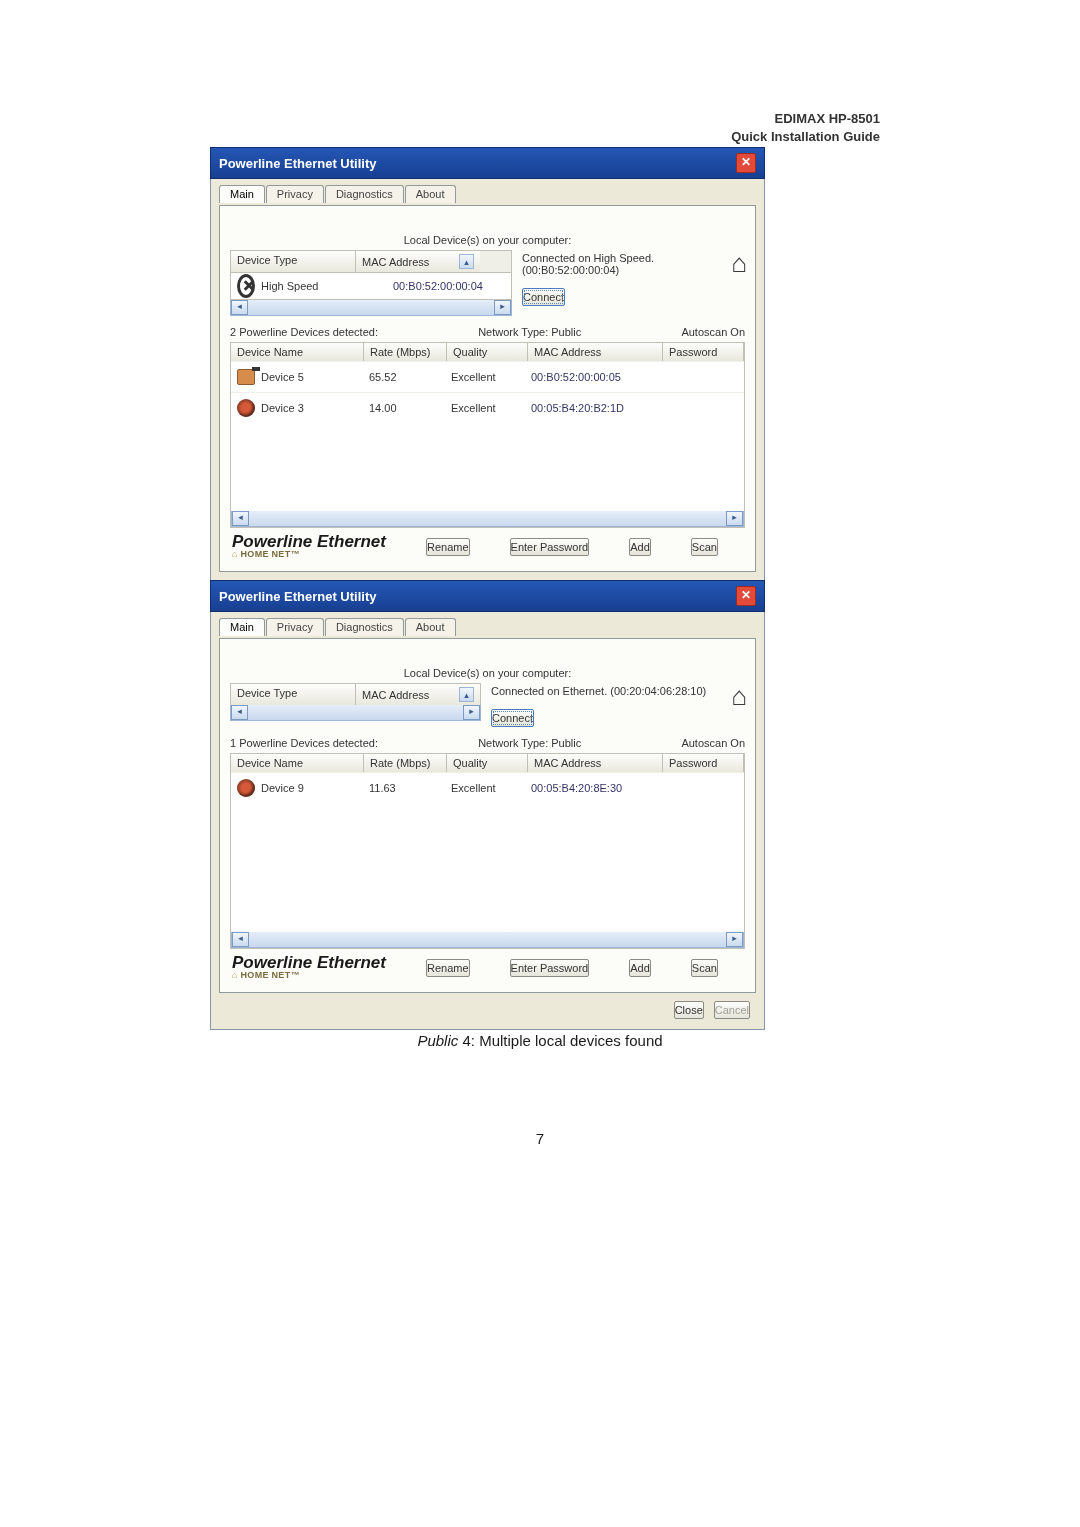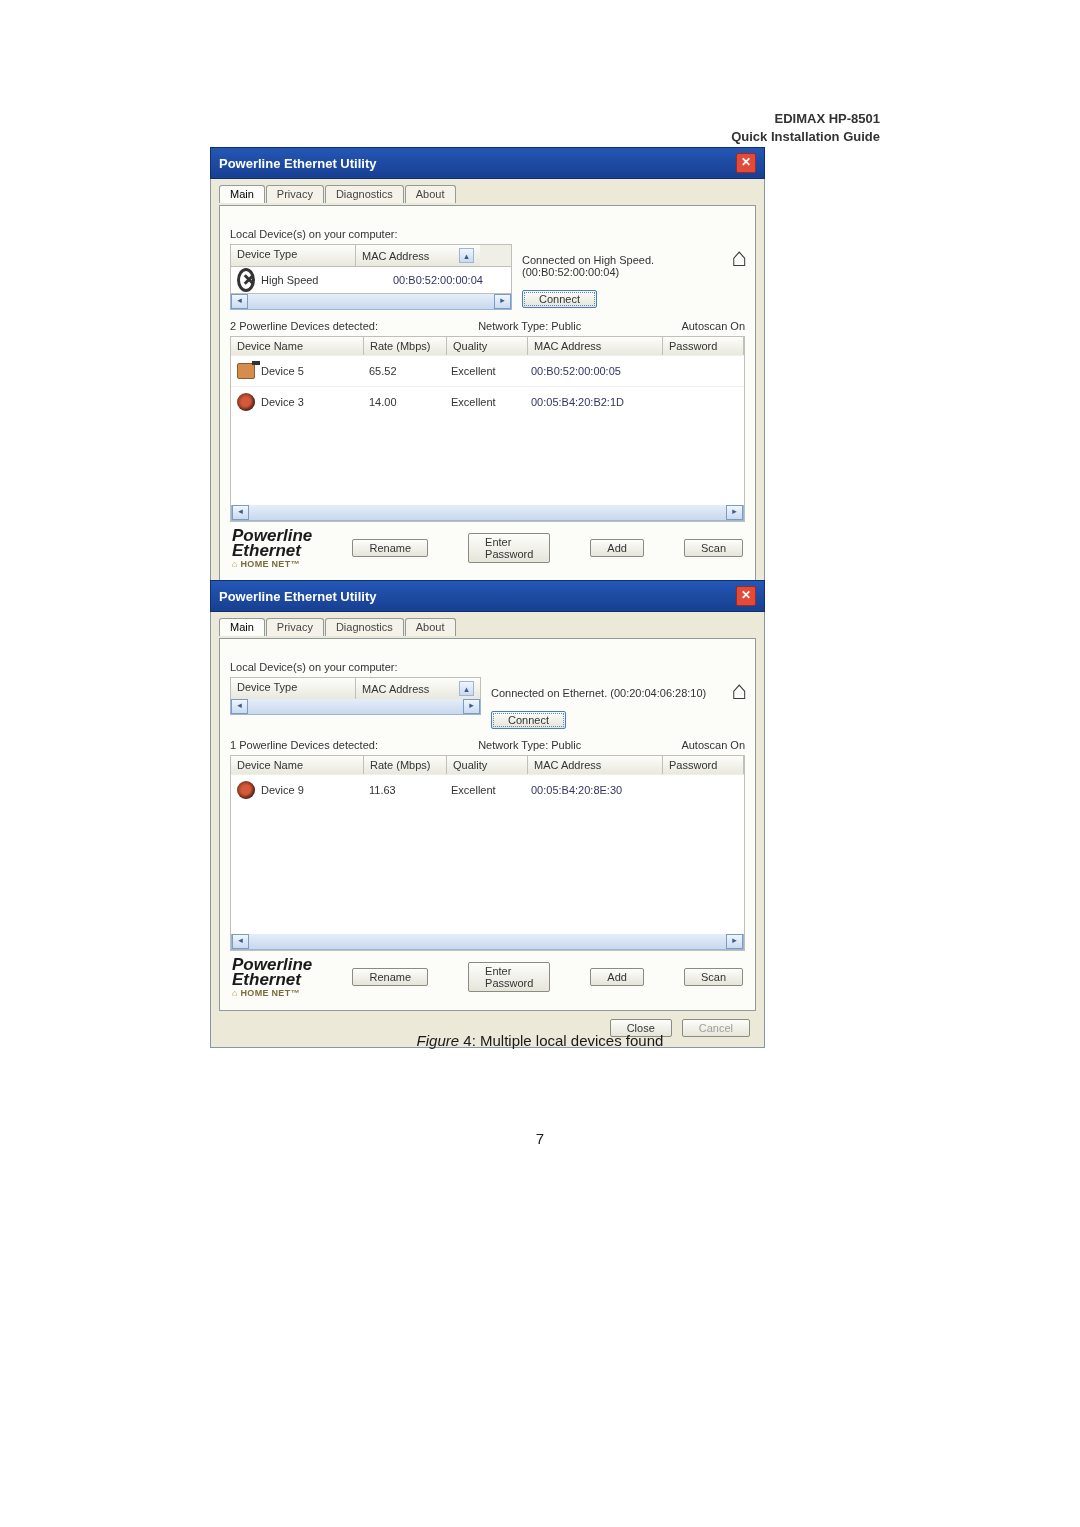--- a/index.html
+++ b/index.html
@@ -80,21 +80,22 @@
   .tabpane {
     border: 1px solid #919b9c;
     background: #fcfcf9;
     padding: 8px 10px 10px 10px;
     min-height: 300px;
     position: relative;
   }
   .section-label {
     font-size: 11px;
     color: #333;
-    margin: 14px 0 4px 0;
+    margin: 20px 0 4px 0;
+    text-align: center;
   }
   .local-table {
     display: flex;
     align-items: flex-start;
     gap: 4px;
   }
   .lt-main {
     flex: 0 0 230px;
   }
   .lt-hdr {
@@ -144,33 +145,33 @@
   }
 
   .conn-area {
     flex: 1;
     padding-left: 6px;
     position: relative;
   }
   .conn-text {
     font-size: 11px;
     color: #333;
-    margin-top: 10px;
+    margin-top: 2px;
   }
   .home-icon {
     position:absolute;
     right:-2px; top:-2px;
     font-size:26px;
     color:#3b3b3b;
   }
   .btn {
     display:inline-block;
     background: linear-gradient(#fdfdfb,#e6e5da);
     border:1px solid #8b8b83;
-    padding: 2px 16px;
+    padding: 2px 0;
     font-size:11px;
     color:#333;
     border-radius:2px;
     cursor: pointer;
   }
   .btn.focus {
     outline: 1px dotted #5a8ab8;
     outline-offset: -3px;
     border:1px solid #4b7bbf;
   }
@@ -492,16 +493,16 @@
     </div>
 
     <div class="dlg-footer">
       <span class="btn">Close</span>
       <span class="btn disabled">Cancel</span>
     </div>
   </div>
 </div>
 
 <div class="caption">
-  <span class="fig-italic">Figure </span><span>4</span><span>: Multiple local devices found</span>
+  <span class="fig-italic">Public </span><span>4</span><span>: Multiple local devices found</span>
 </div>
 
 <div class="pagenum">7</div>
 
 </body></html>

